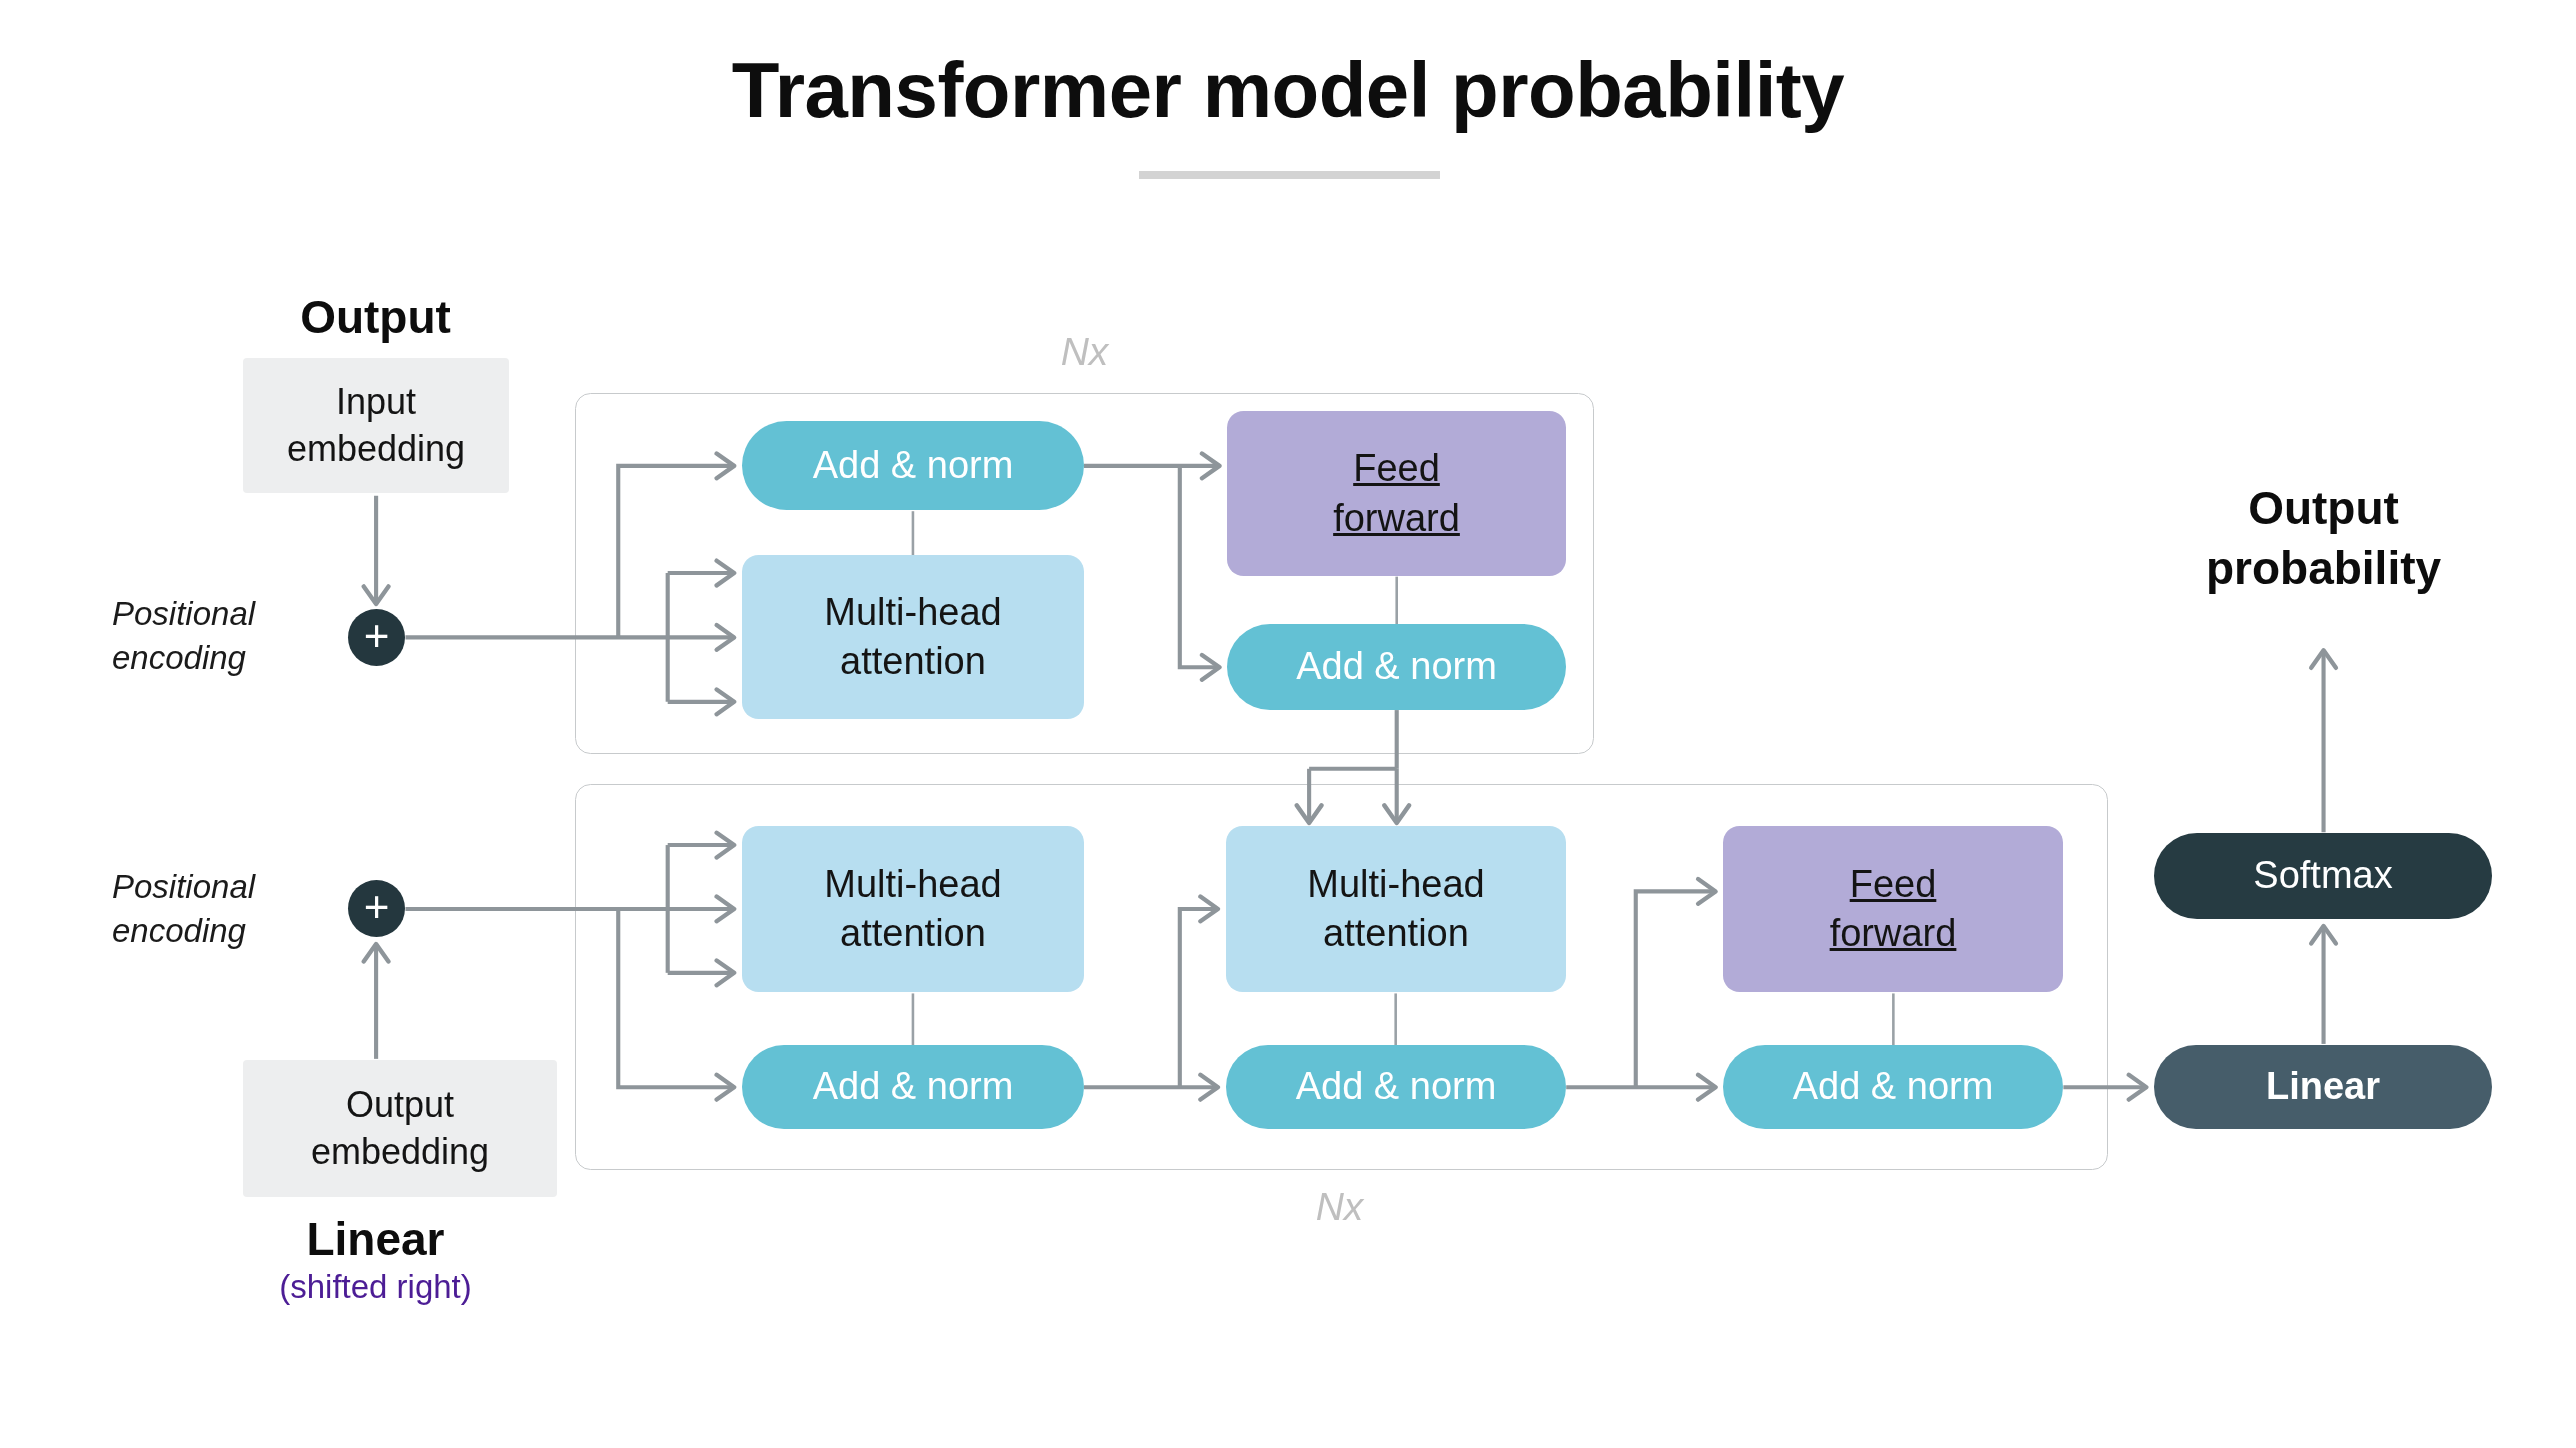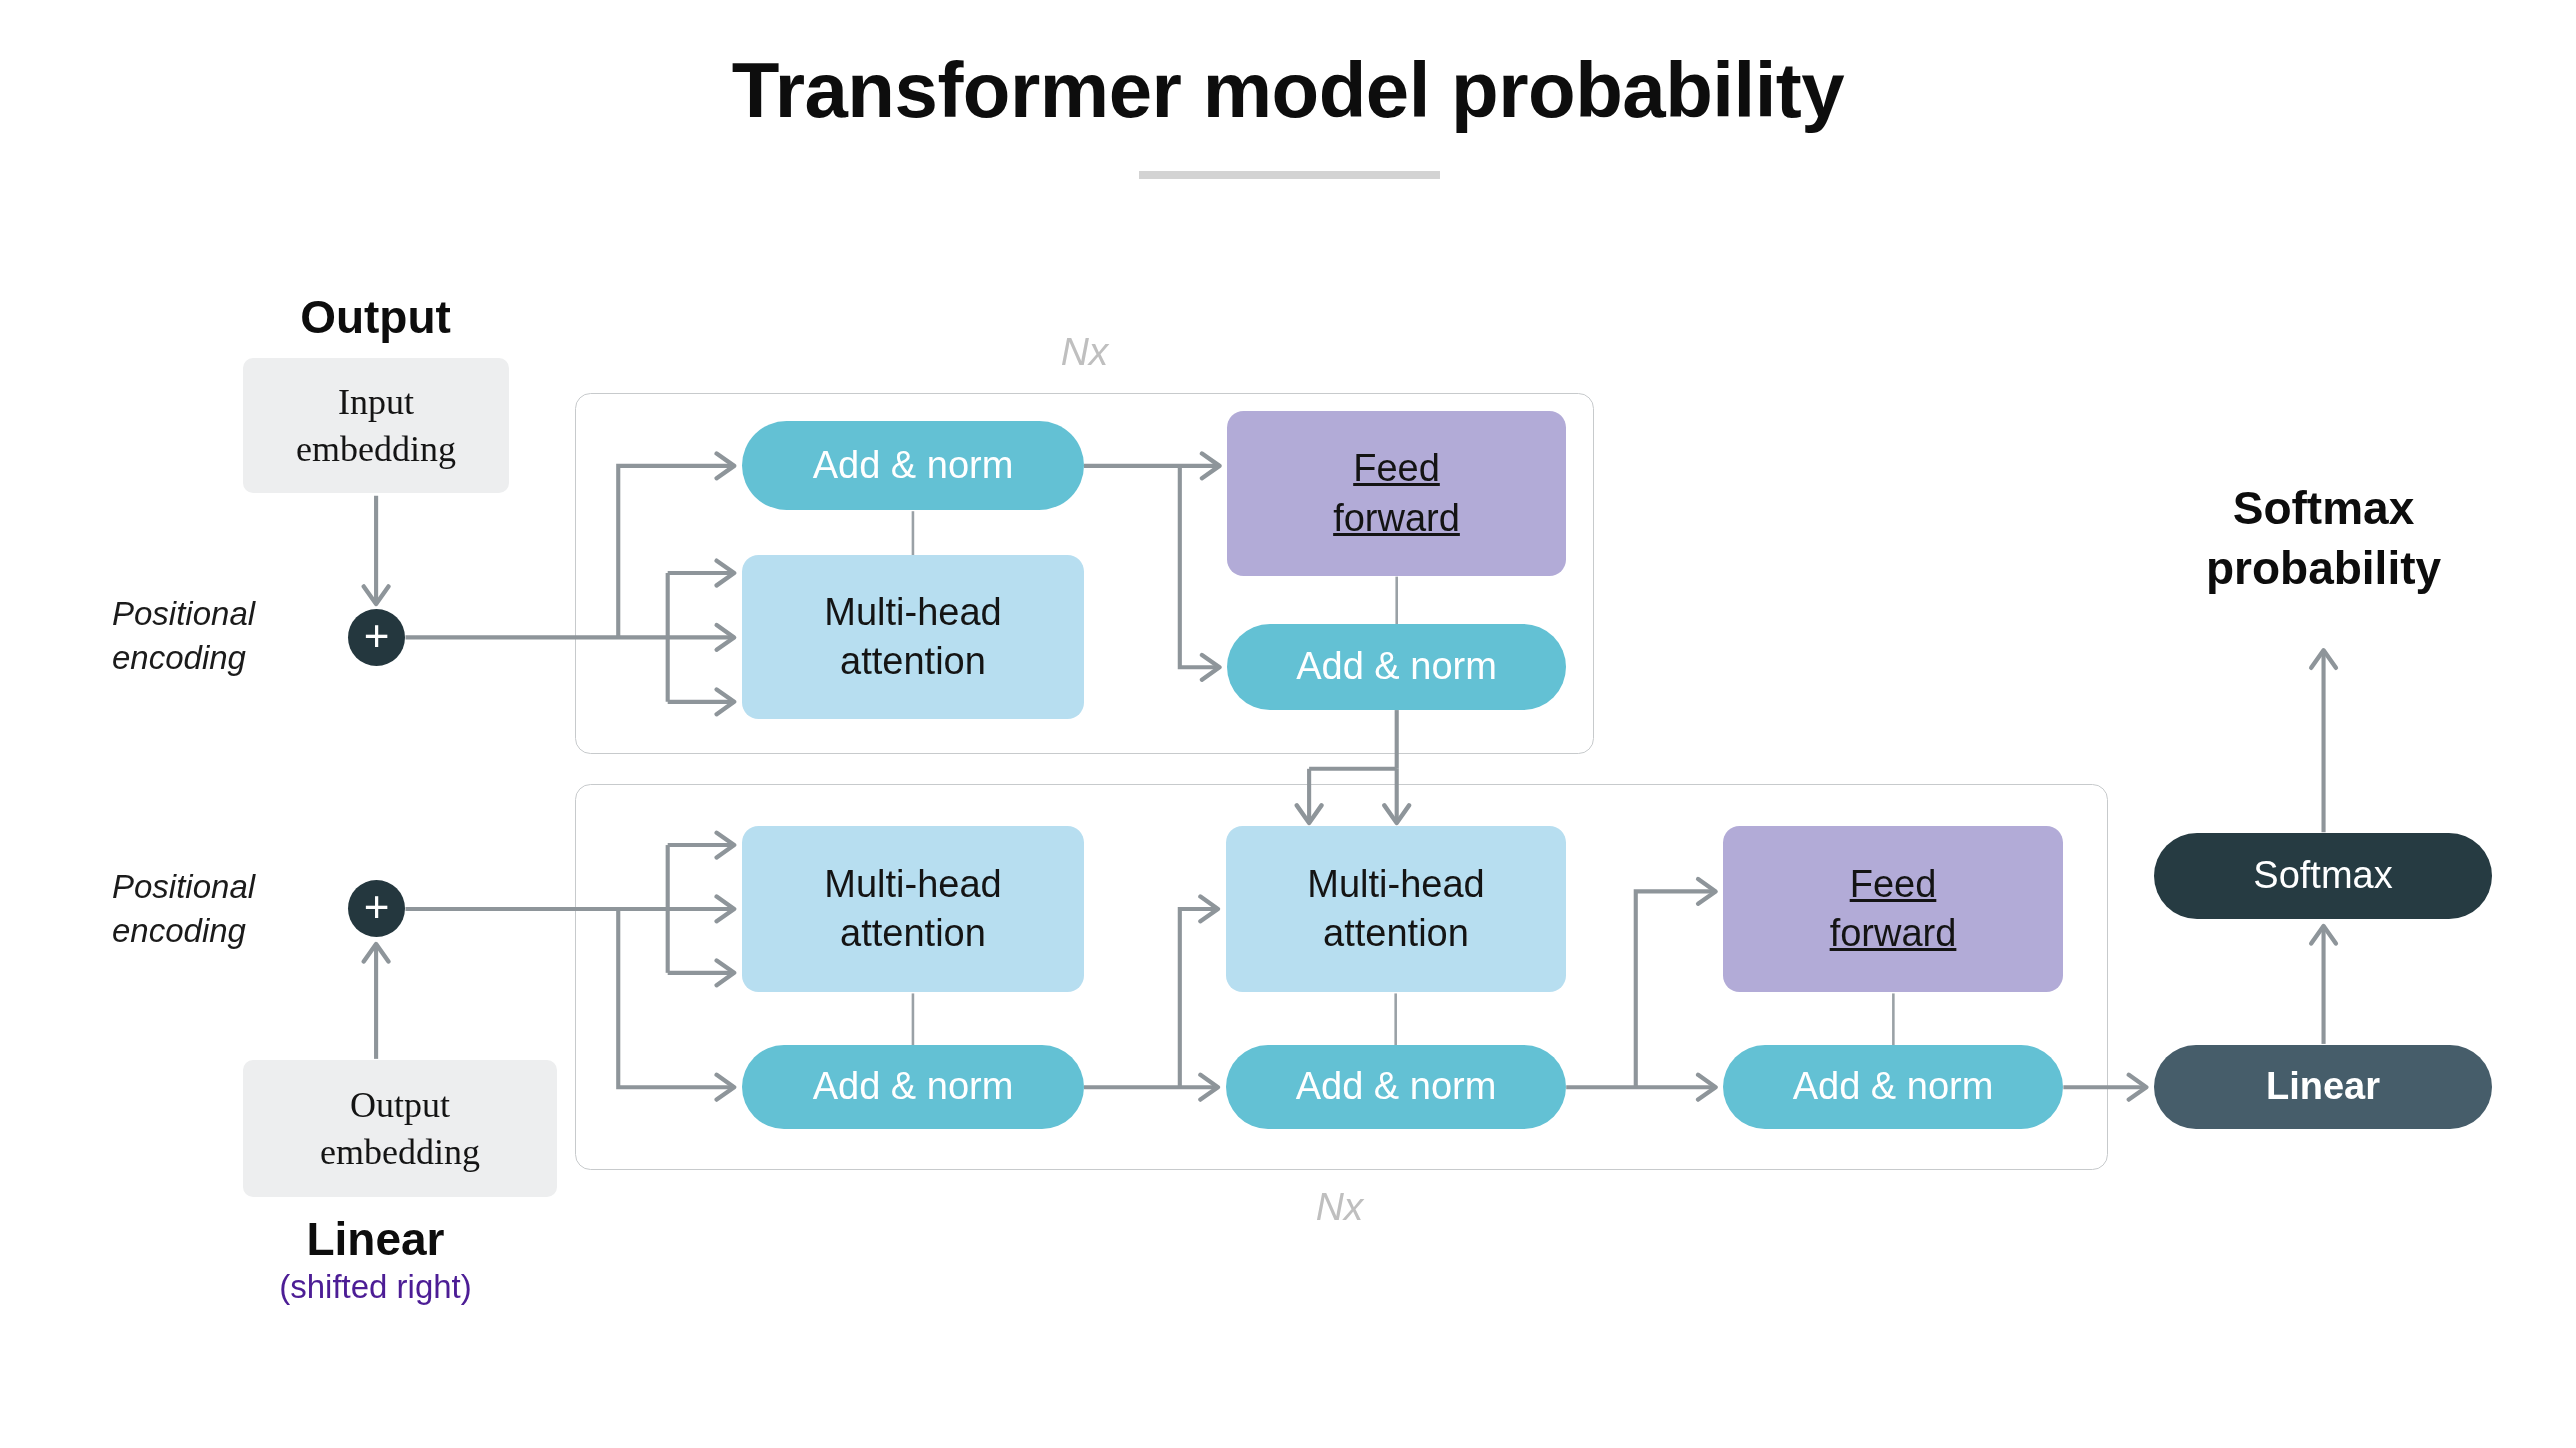--- a/index.html
+++ b/index.html
@@ -20,21 +20,21 @@
   .container{border:1.5px solid var(--container_border,#c7cacc);border-radius:15.5px;background:#ffffff;}
   
   .node{display:flex;align-items:center;justify-content:center;text-align:center;font-size:38px;line-height:1.3;}
   .pill{border-radius:62px;color:#ffffff;}
   .pill.teal{background:var(--teal_pill,#63c1d4);}
   .pill.dark{background:var(--softmax_dark,#263b42);}
   .pill.slate{background:var(--linear_slate,#465d6a);}
   .box{border-radius:16.5px;color:#141414;}
   .box.lblue{background:var(--light_blue_box,#b7def0);}
   .box.purple{background:var(--purple_box,#b2abd7);text-decoration:underline;}
-  .box.gray{background:var(--gray_box,#edeeef);border-radius:10px;font-size:36px;font-family:Liberation Serif, serif;}
+  .box.gray{background:var(--gray_box,#edeeef);border-radius:4px;font-size:36px;}
   .node span{display:block;}
   .w-mha span{max-width:258px;}
   .w-ff span{max-width:170px;}
   .w-emb span{max-width:222px;}
   .plus-circle{border-radius:50%;background:var(--dark_circle,#24373e);display:flex;align-items:center;justify-content:center;}
   .plus-circle span{color:#fff;font-size:44px;font-weight:400;line-height:1;padding-bottom:3.1px;}
   .outprob{line-height:1.3;}
   svg{position:absolute;left:0;top:0;}
 </style>
 </head>
@@ -149,20 +149,20 @@
 <div class="abs node pill teal" style="left:1226px;top:1045px;width:340px;height:84px;">
   <span>Add &amp; norm</span>
 </div>
 <div class="abs node box purple w-ff" style="left:1723px;top:826px;width:340px;height:166px;">
   <span>Feed forward</span>
 </div>
 <div class="abs node pill teal" style="left:1723px;top:1045px;width:340px;height:84px;">
   <span>Add &amp; norm</span>
 </div>
 
-<div class="abs heading outprob" style="left:2143px;top:479px;width:361px;">Softmax probability</div>
+<div class="abs heading outprob" style="left:2143px;top:479px;width:361px;">Output probability</div>
 <div class="abs node pill dark" style="left:2154px;top:833px;width:338px;height:86px;">
   <span>Softmax</span>
 </div>
 <div class="abs node pill slate" style="left:2154px;top:1045px;width:338px;height:84px;font-weight:bold;">
   <span>Linear</span>
 </div>
 
 
 </body></html>

